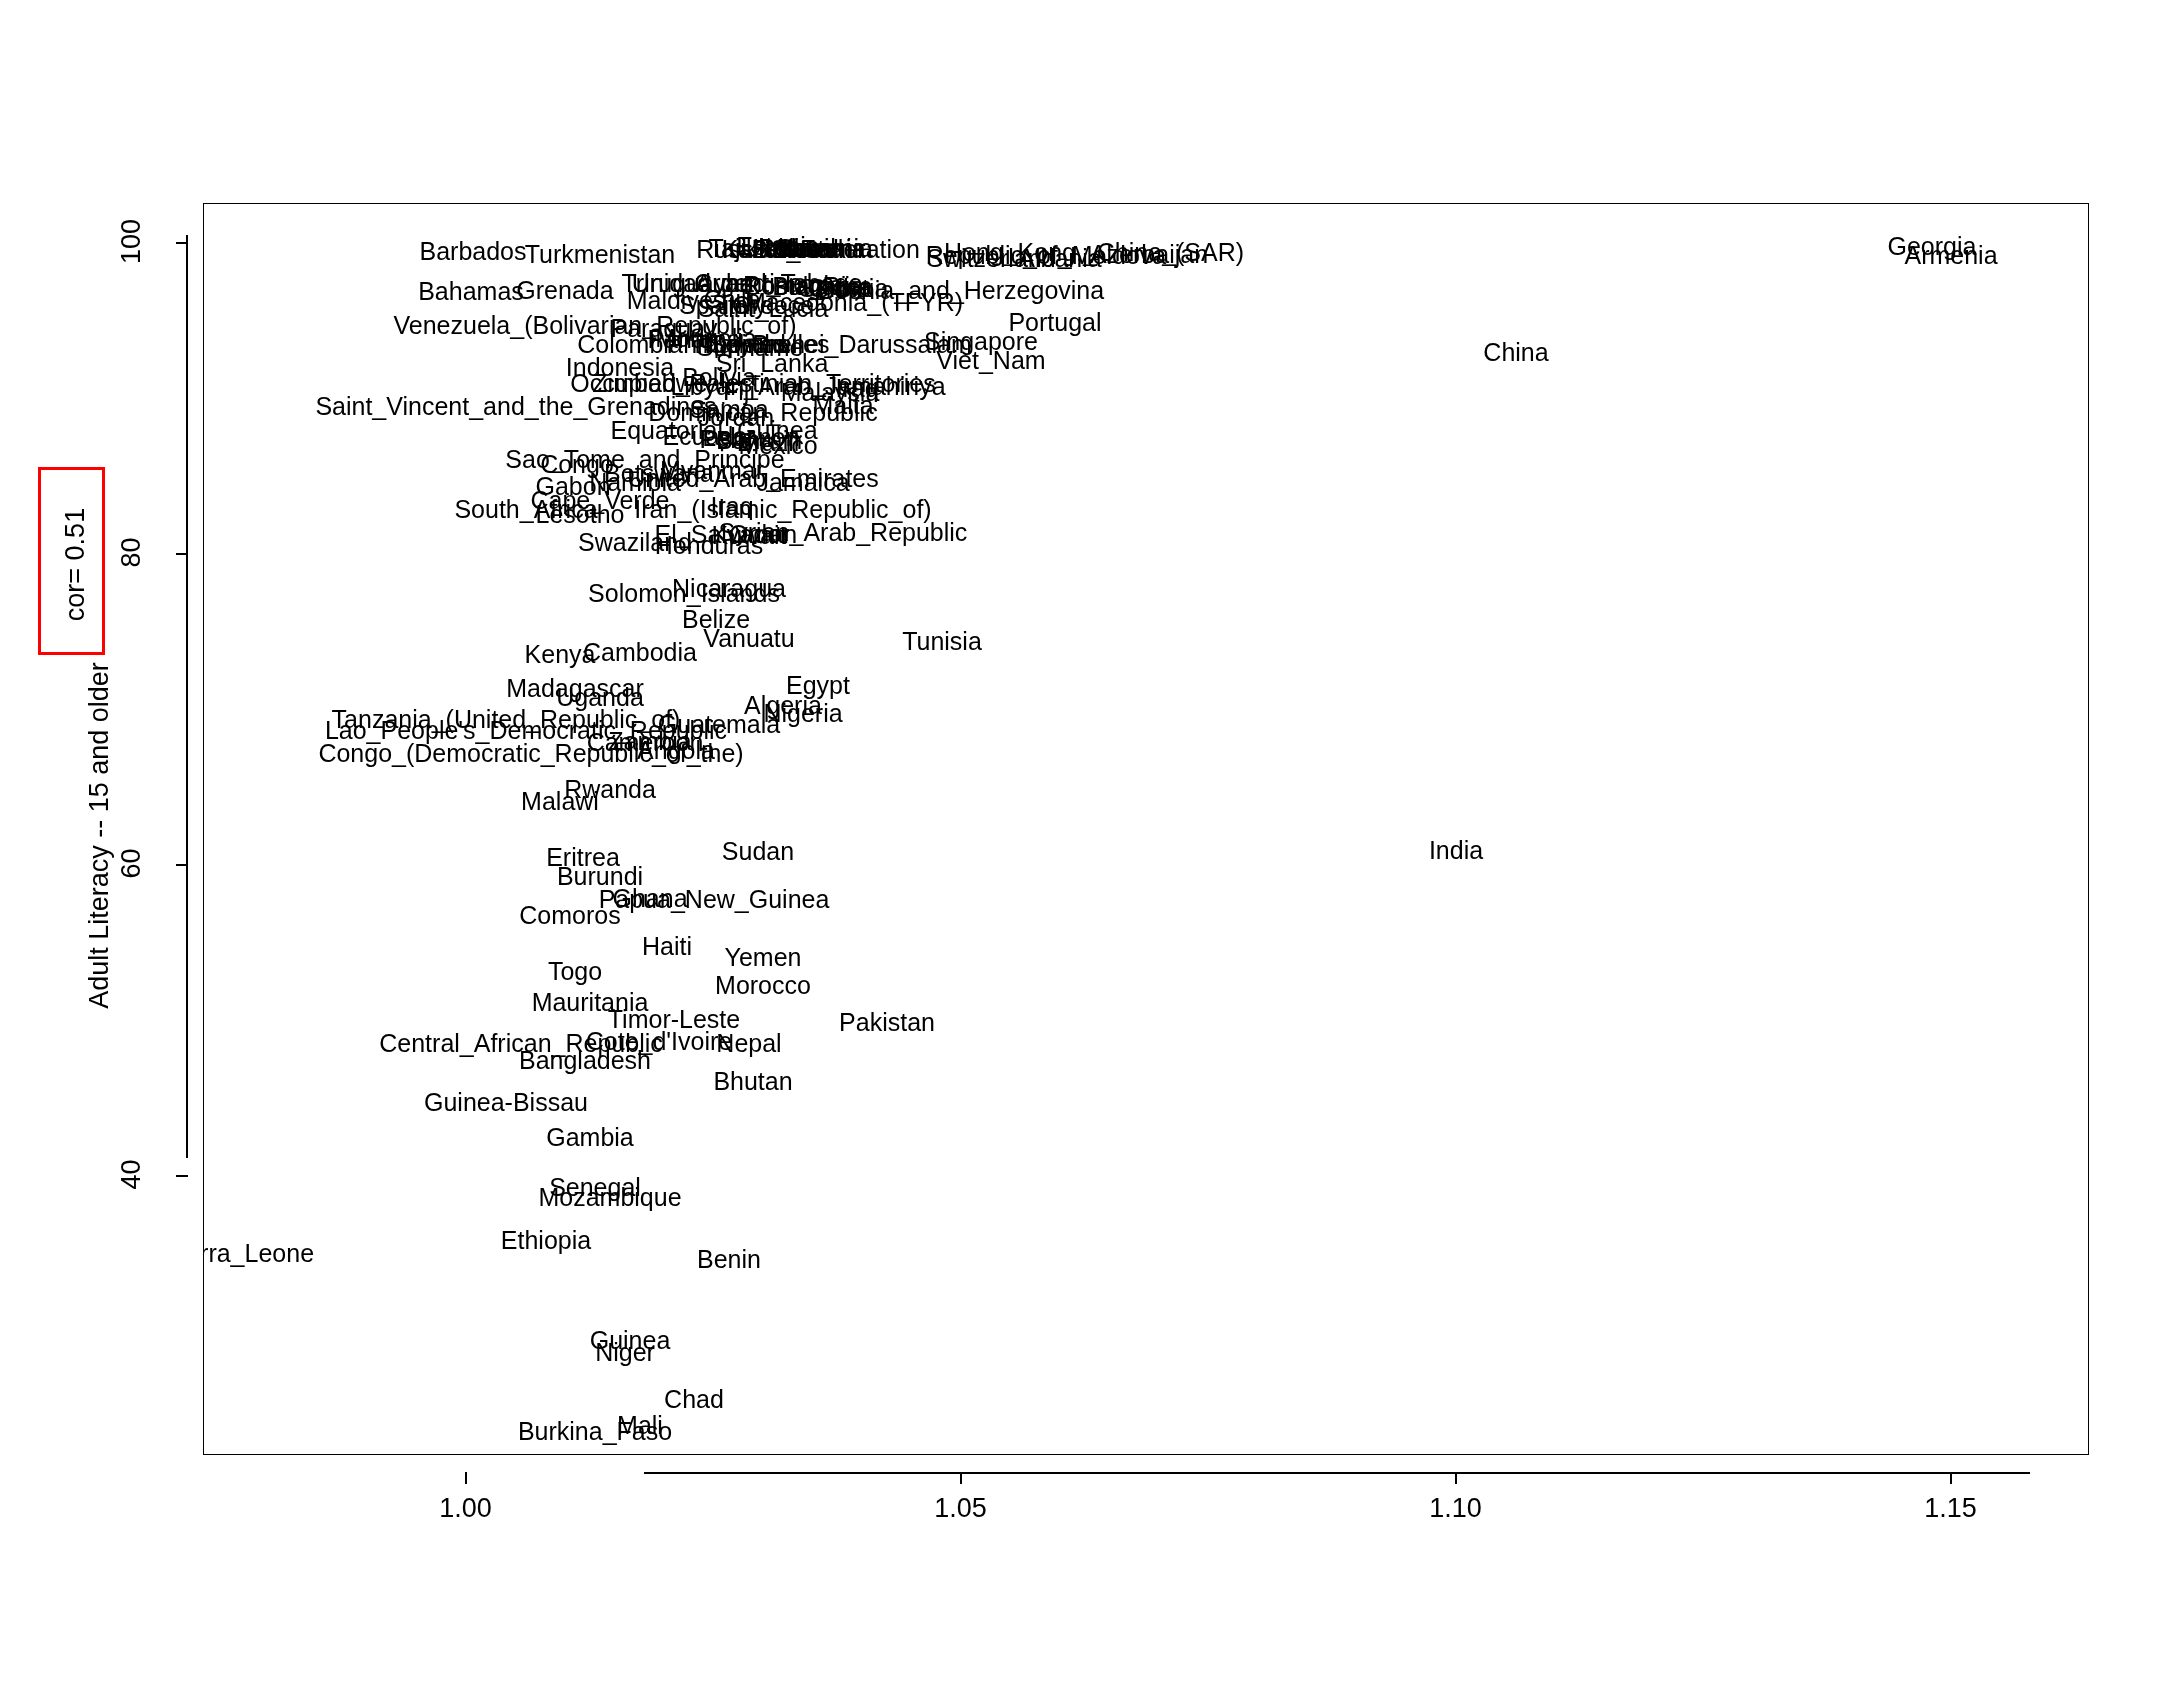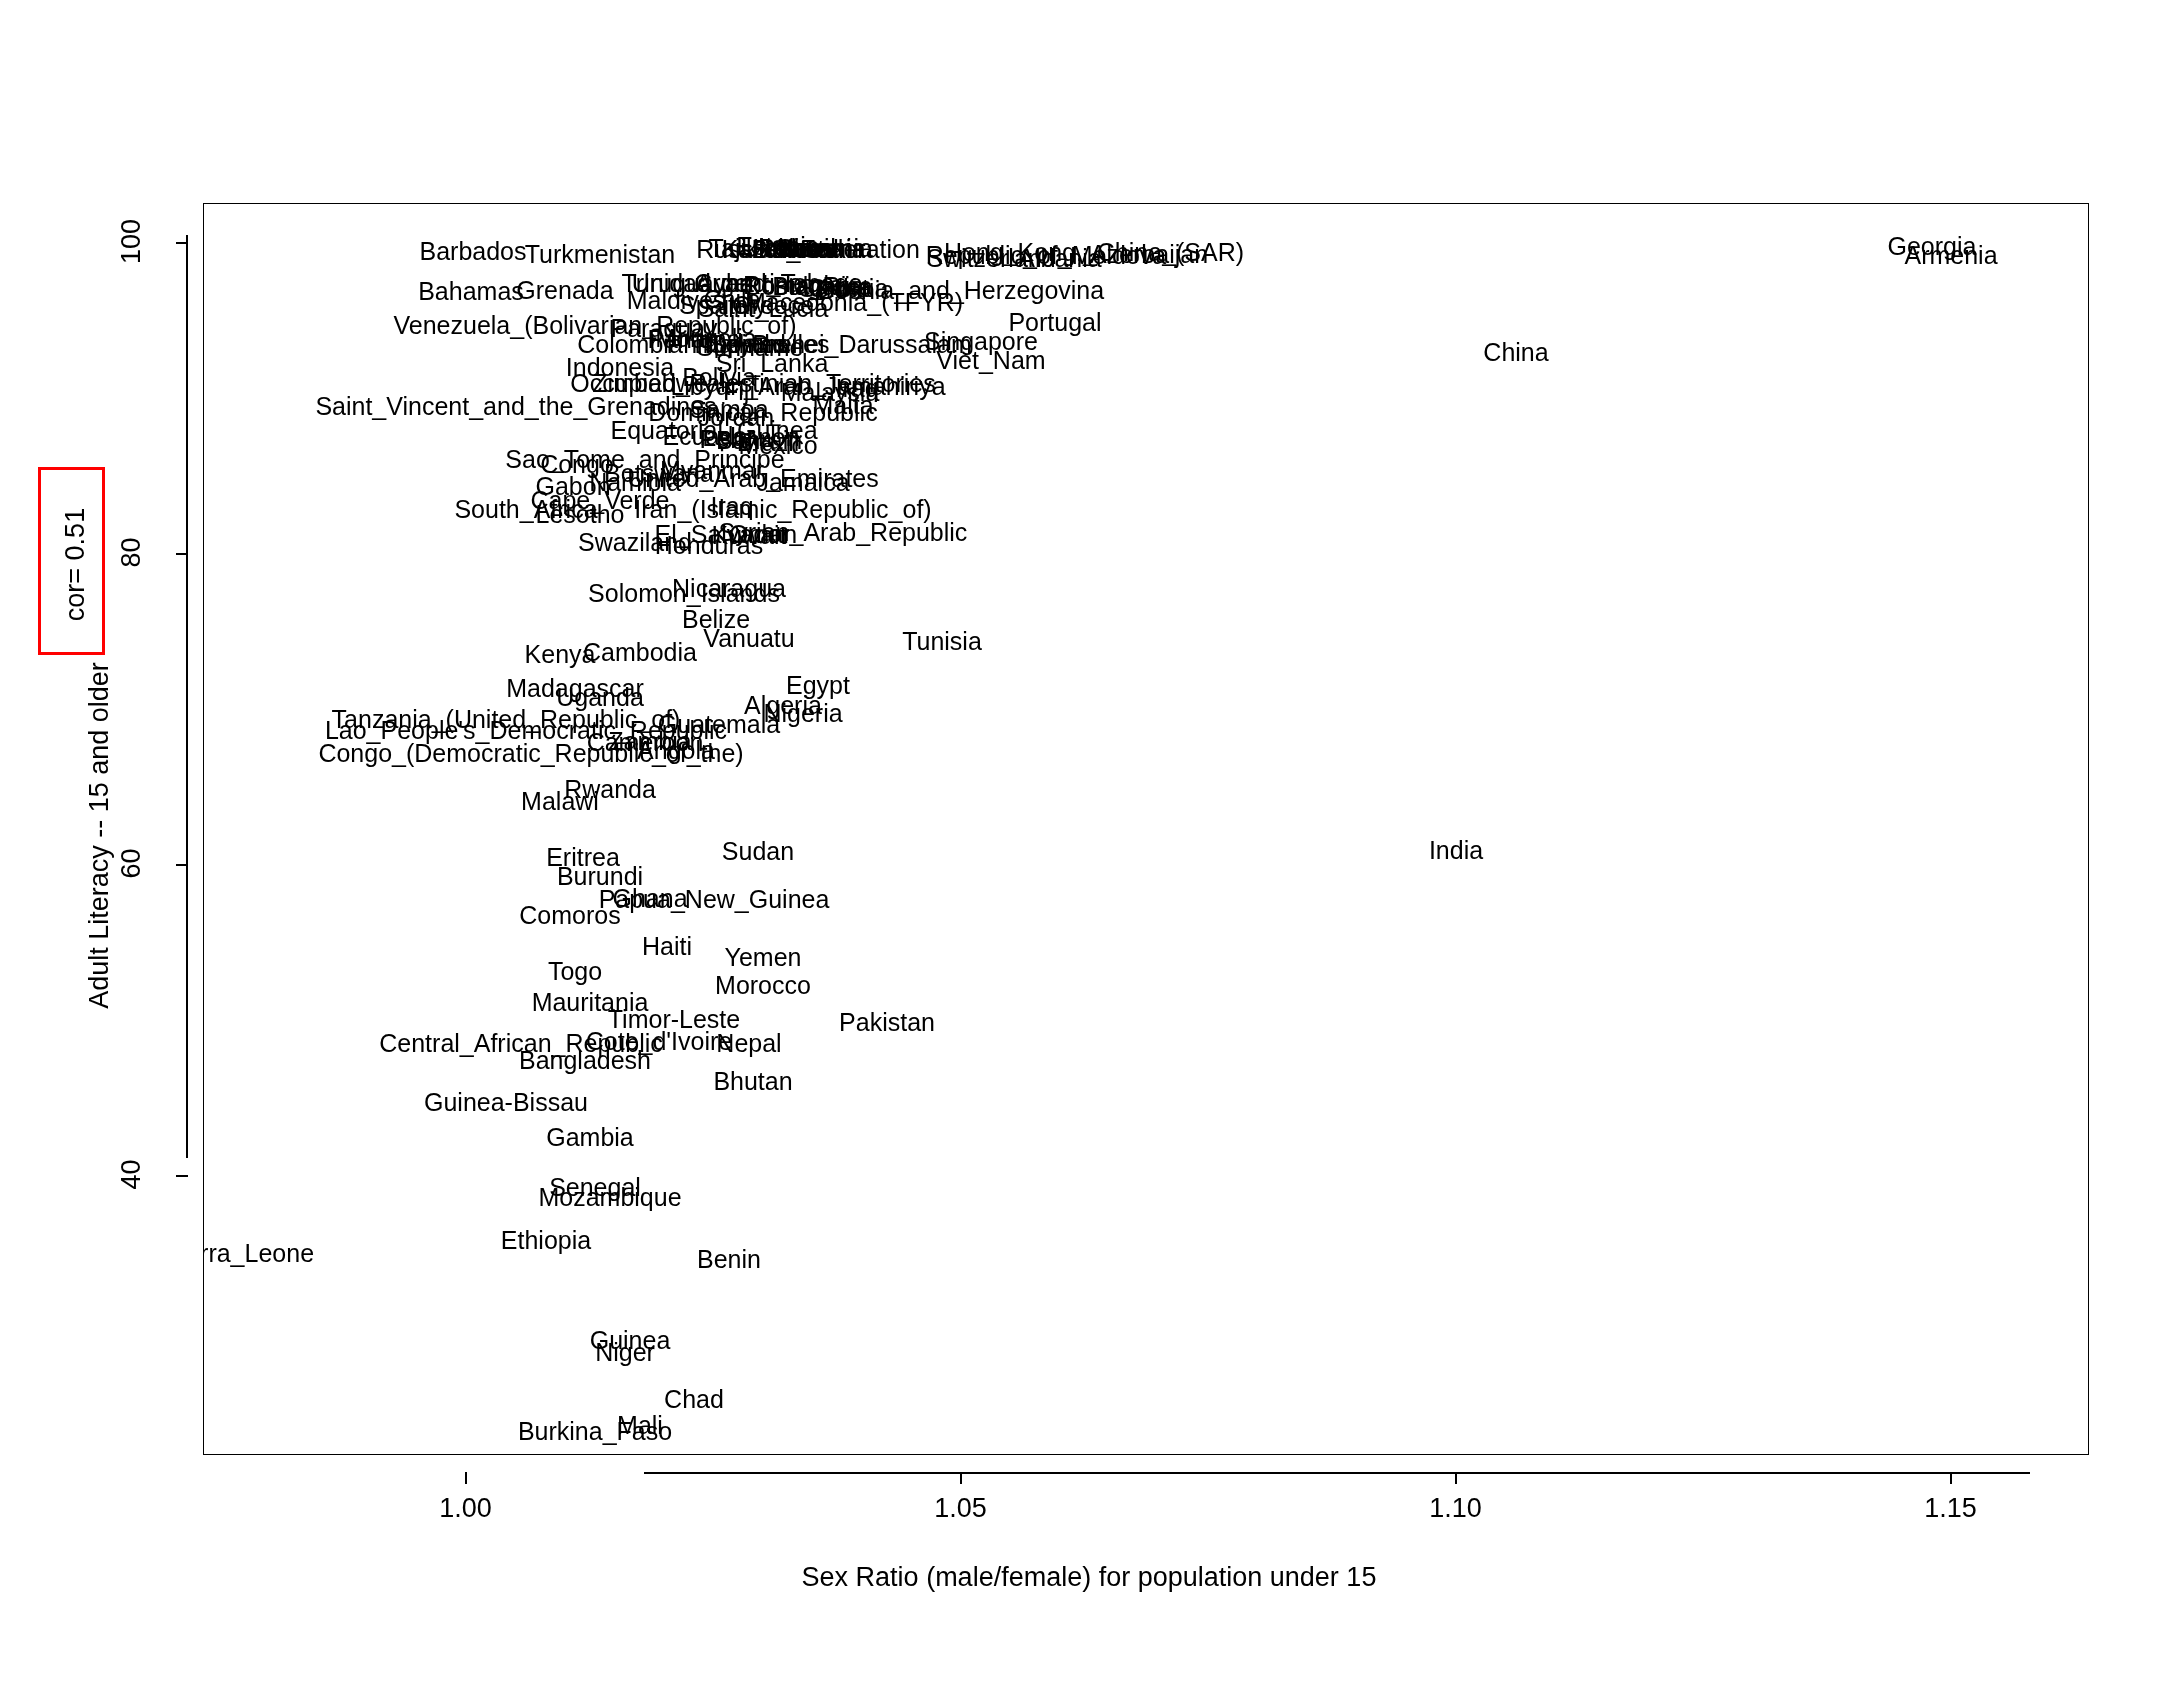--- a/index.html
+++ b/index.html
@@ -136,21 +136,20 @@
 </head>
 <body>
 
 <div id="chart-root">
 
   <div id="cor-badge">
     <div id="cor-badge-text">cor= 0.51</div>
   </div>
 
   <div id="y-axis-title">Adult Literacy -- 15 and older</div>
-  <div id="x-axis-title">Sex Ratio (male/female) for population under 15</div>
 
   <div id="y-axis-line"></div>
   <div id="x-axis-line"></div>
 
   <div id="y-ticks">
       <div class="y-tick" style="top: 1175px;"></div>
       <div class="y-tick-label" style="top: 1159px;">40</div>
       <div class="y-tick" style="top: 864px;"></div>
       <div class="y-tick-label" style="top: 848px;">60</div>
       <div class="y-tick" style="top: 553px;"></div>

